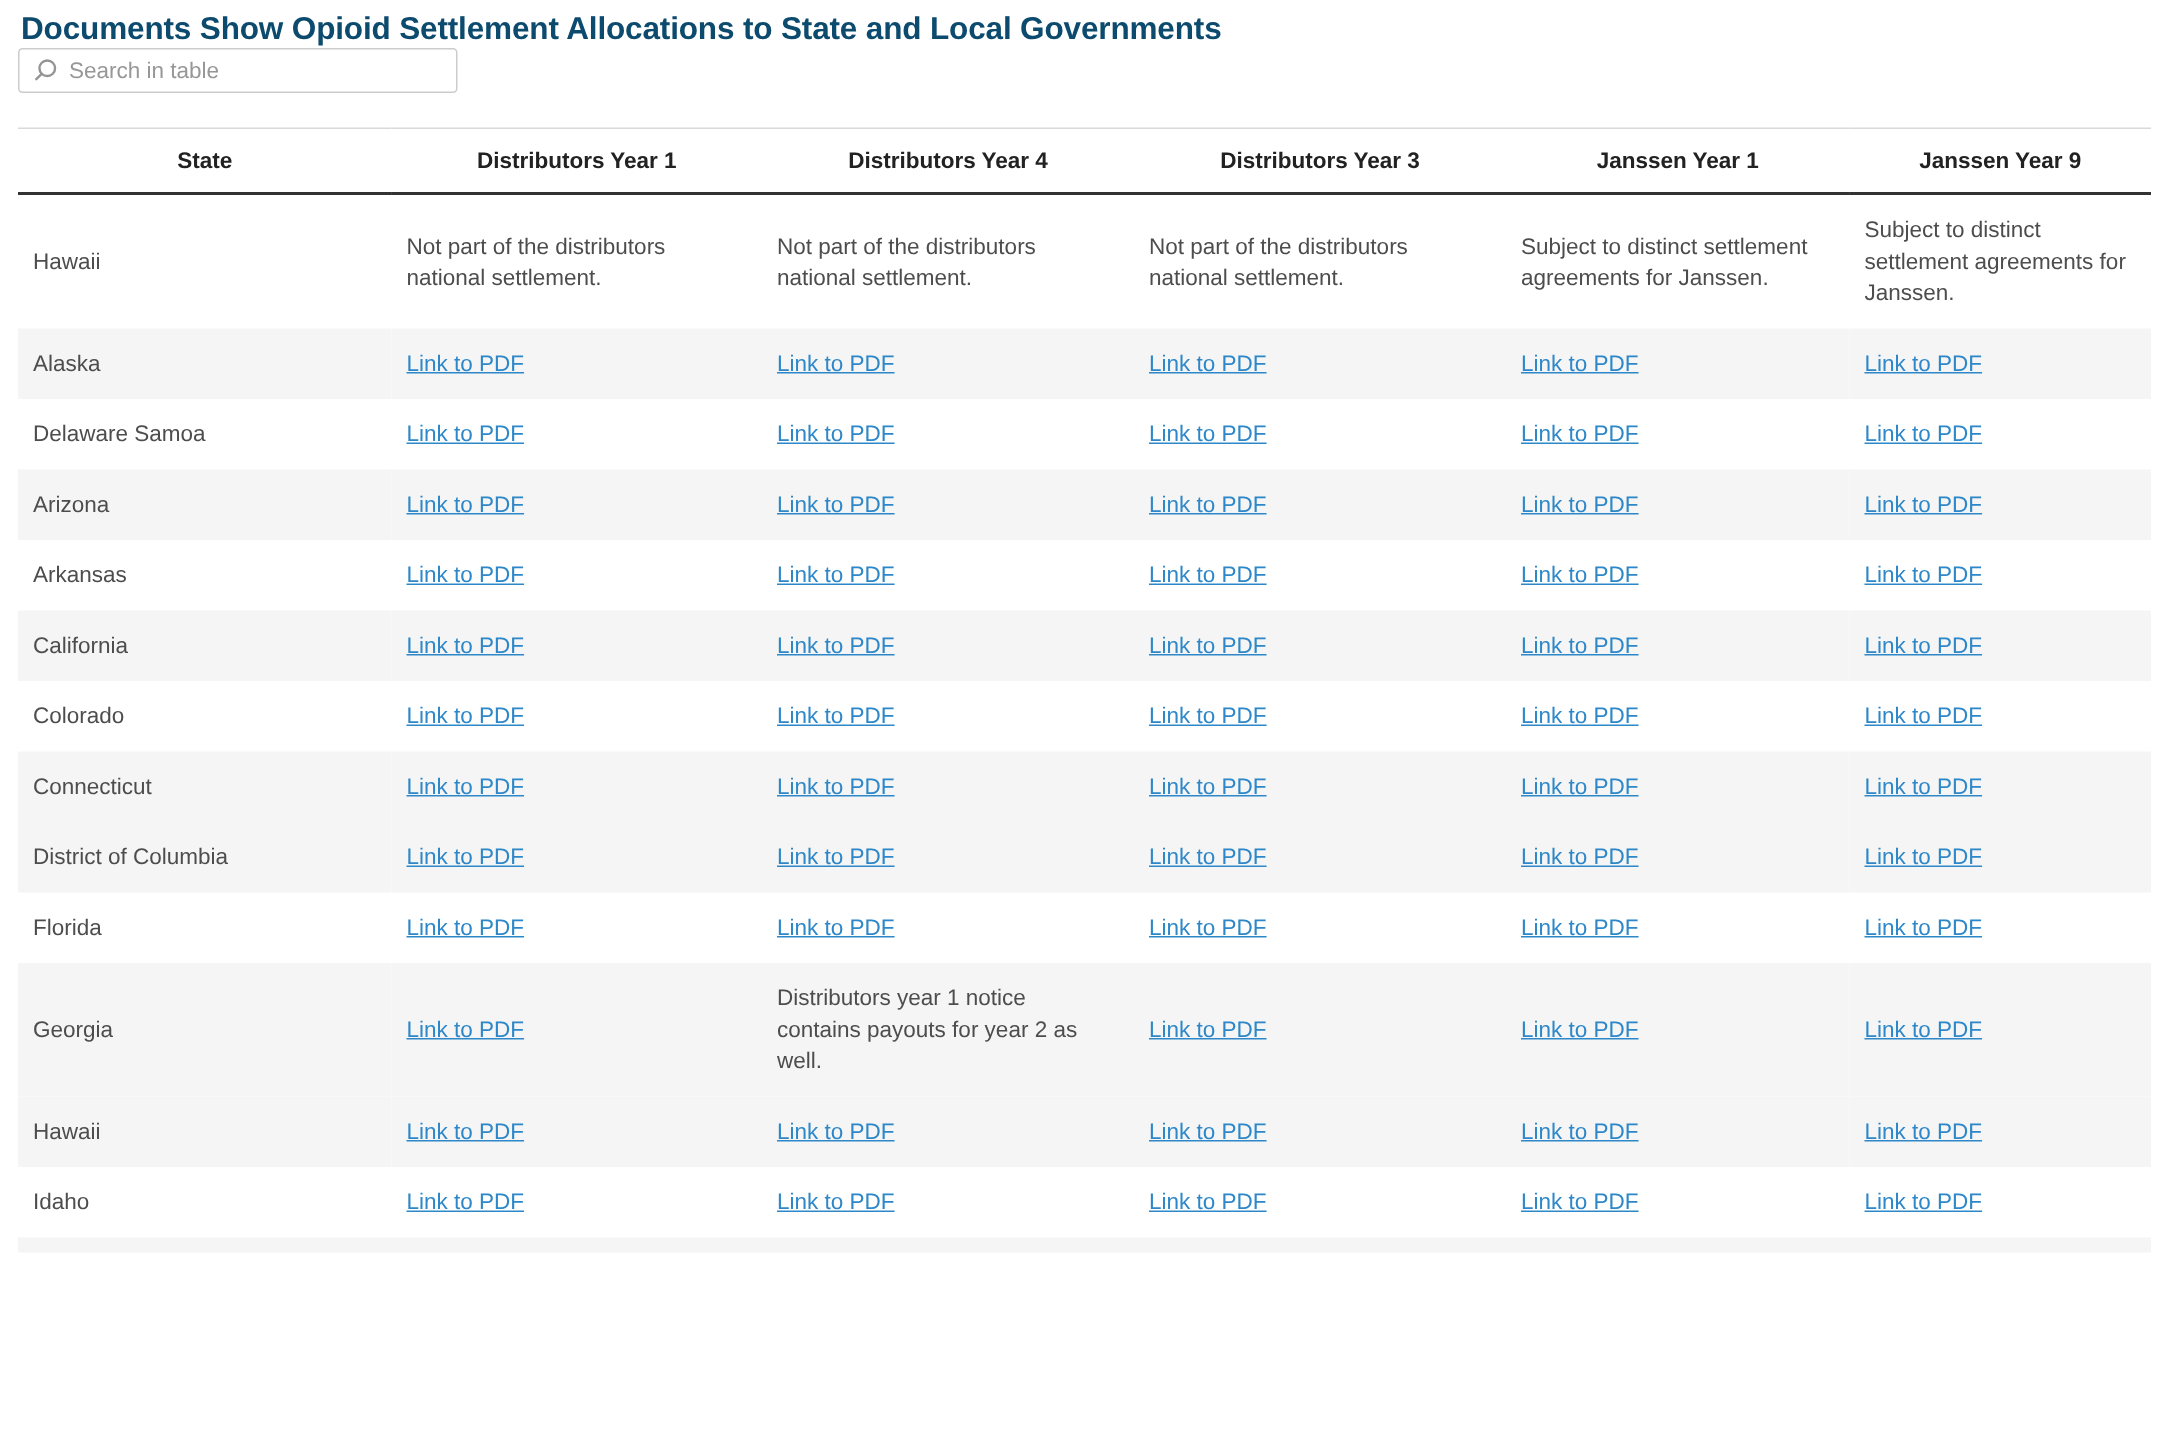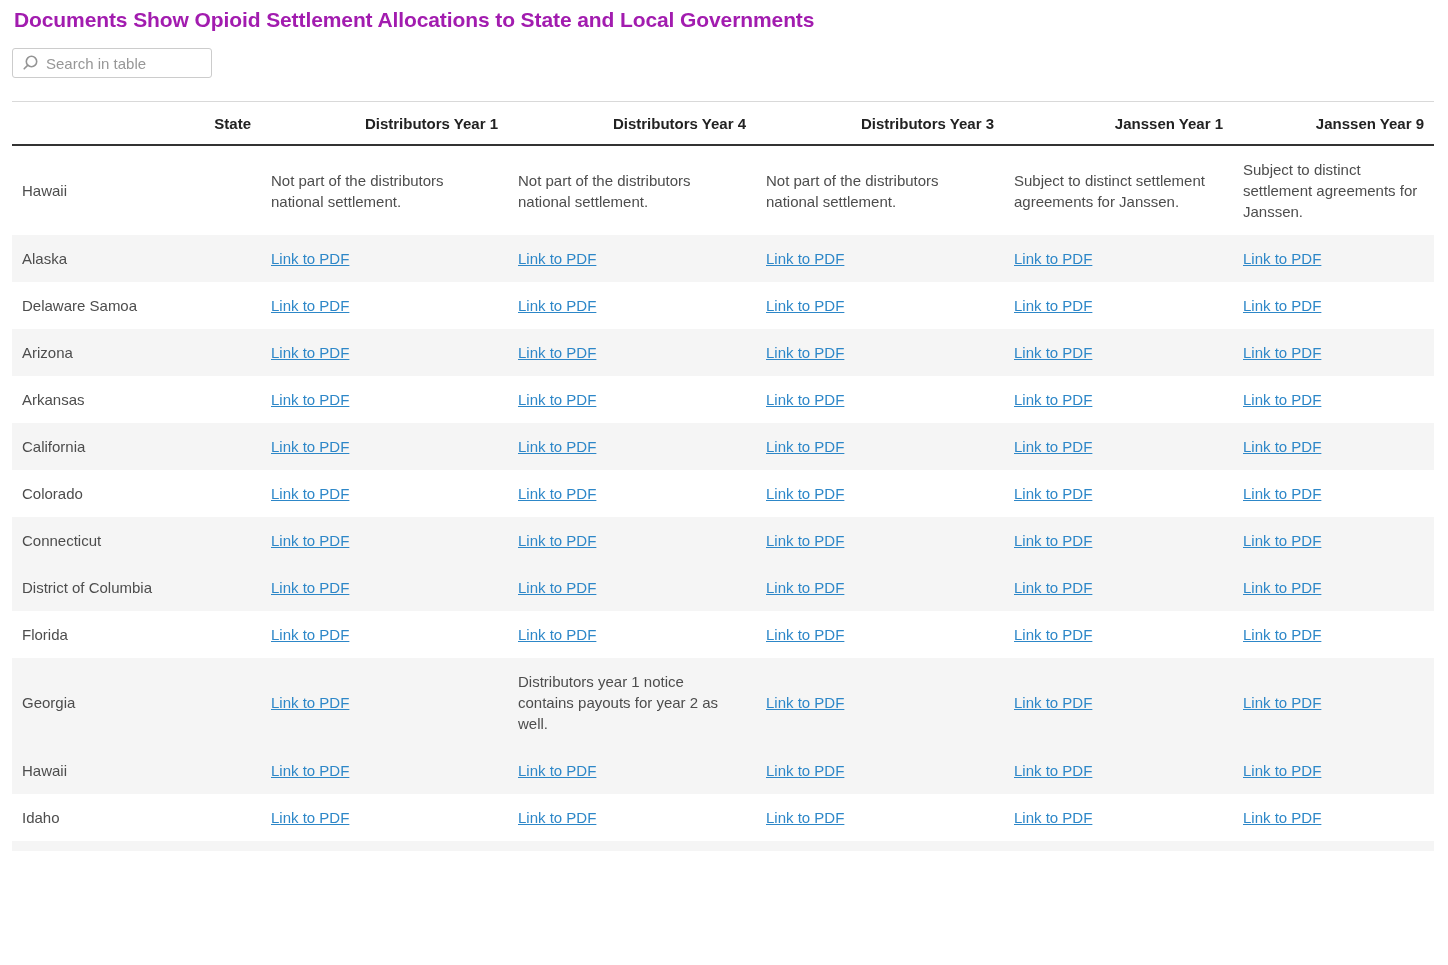--- a/index.html
+++ b/index.html
@@ -7,28 +7,27 @@
     width: 1448px; height: 965px;
     overflow: hidden;
     background: #ffffff;
     font-family: "Liberation Sans", sans-serif;
   }
   .page { padding: 8px 14px 0 12px; }
 
   .title {
     font-size: 21px;
     font-weight: 700;
-    color: #a21caf;
+    color: #0c4a6e;
     letter-spacing: -0.1px;
     margin-left: 2px;
   }
 
   .search-box {
-    margin-top: 16px;
-    width: 200px;
+    width: 293px;
     height: 30px;
     border: 1px solid #cccccc;
     border-radius: 3px;
     background: #ffffff;
     display: flex;
     align-items: center;
     padding: 0 8px;
   }
   .search-box .icon { flex: 0 0 auto; display: flex; margin-right: 7px; }
   .search-box input {
@@ -43,21 +42,21 @@
   }
   .search-box input::placeholder { color: #979797; opacity: 1; }
 
   table.data-table {
     margin-top: 23px;
     width: 1422px;
     border-collapse: collapse;
     table-layout: fixed;
   }
   thead th {
-    text-align: right;
+    text-align: center;
     font-size: 15px;
     font-weight: 700;
     color: #222222;
     padding: 13px 10px 12px 10px;
     border-top: 1px solid #d9d9d9;
     border-bottom: 2px solid #333333;
     white-space: nowrap;
   }
   tbody td {
     font-size: 15px;

